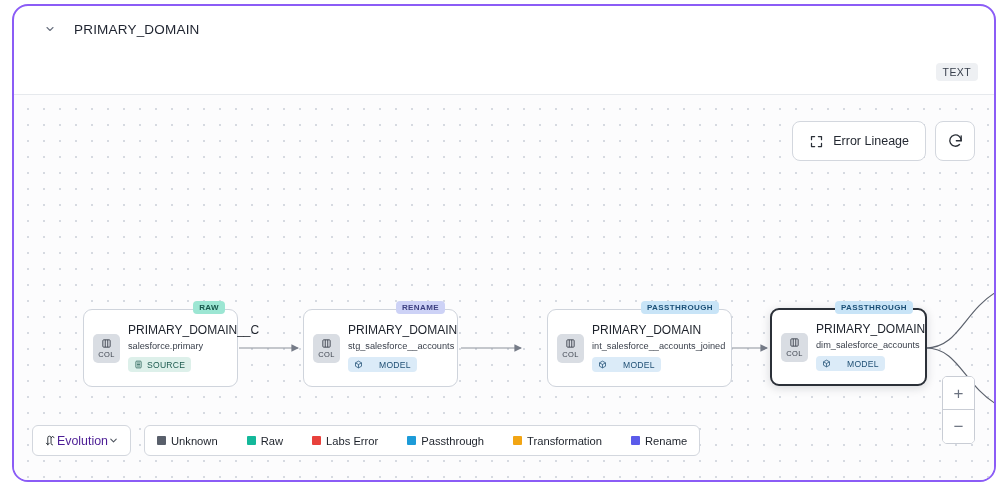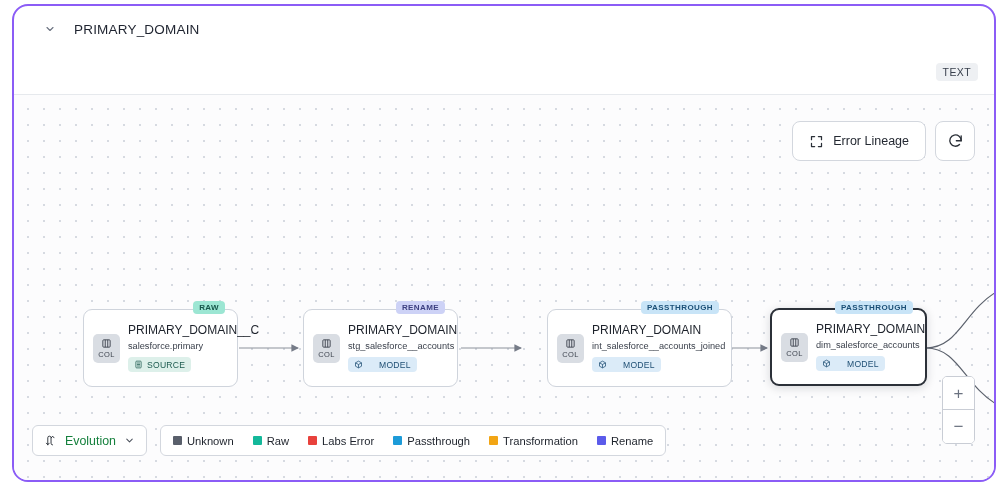--- a/index.html
+++ b/index.html
@@ -142,26 +142,26 @@
   .bottom { position: absolute; left: 18px; bottom: 28px; display: flex; gap: 13px; align-items: center; }
   .seg {
     display: flex; height: 31px; border-radius: 6px; overflow: hidden;
     border: 1px solid #d3d7de; background: #fff;
   }
   .seg .lenses {
     display: inline-flex; align-items: center; gap: 7px;
     background: #0e5e55; color: #fff; padding: 0 13px; font-size: 12.4px;
   }
   .seg .evolution {
-    display: inline-flex; align-items: center; gap: 8px;
-    padding: 0 11px; color: #15803d; font-size: 12.4px;
+    display: inline-flex; align-items: center; 
+    padding: 0 11px; color: #4c1d95; font-size: 12.4px;
   }
 
   .legend {
-    display: inline-flex; align-items: center; gap: 19px;
+    display: inline-flex; align-items: center; gap: 29px;
     height: 31px; padding: 0 12px;
     background: #fff; border: 1px solid #d3d7de; border-radius: 6px;
   }
   .legend-item { display: inline-flex; align-items: center; gap: 5px; font-size: 11.2px; color: #1d222b; }
   .swatch { width: 9px; height: 9px; border-radius: 1px; display: inline-block; }
 </style>
 </head>
 <body>
 
 <div class="card">

